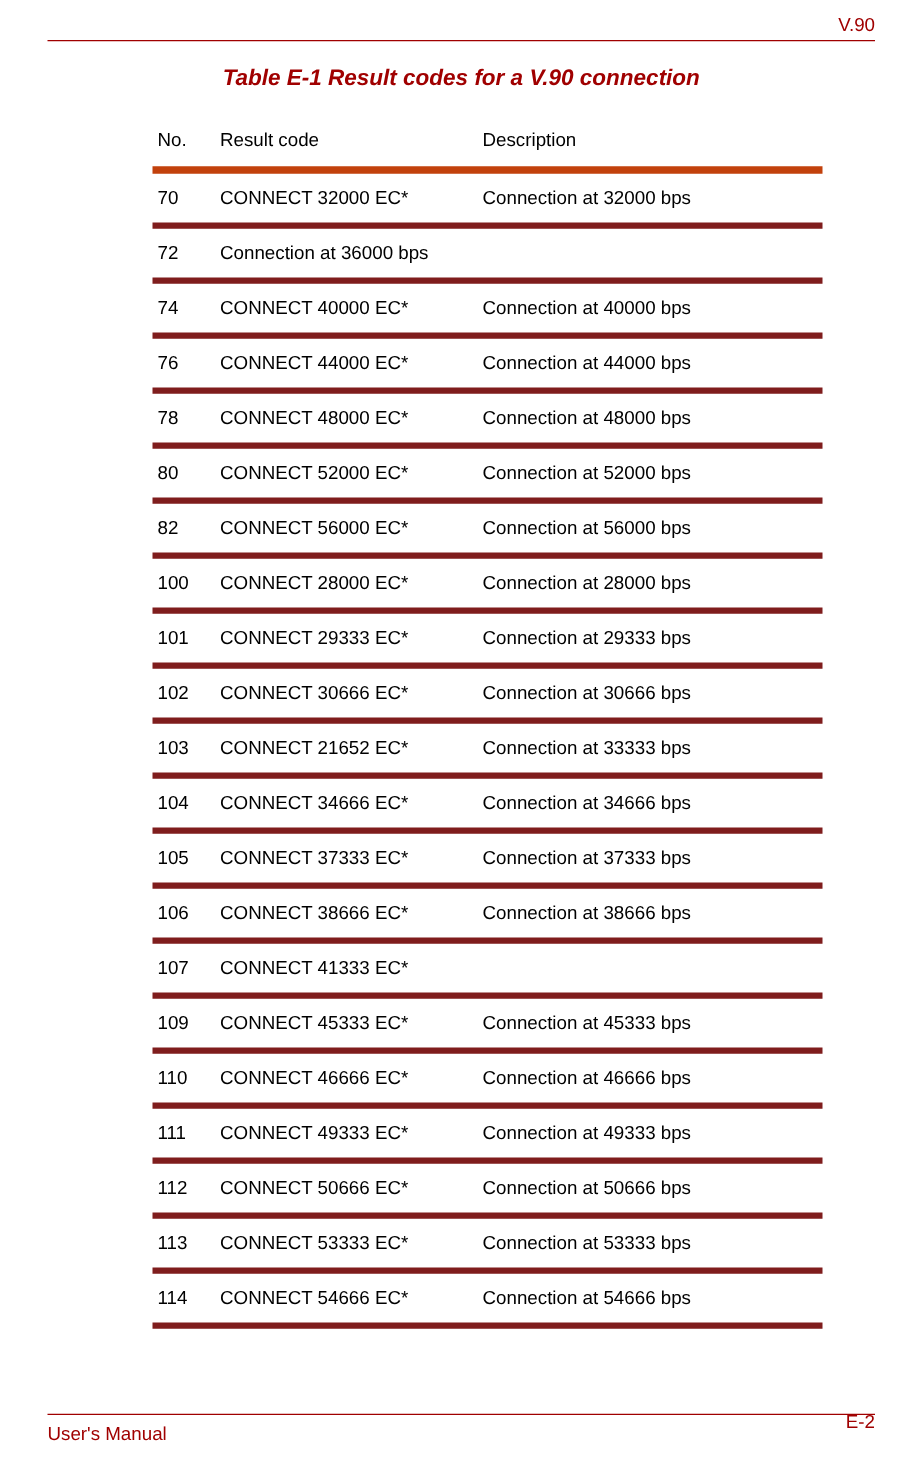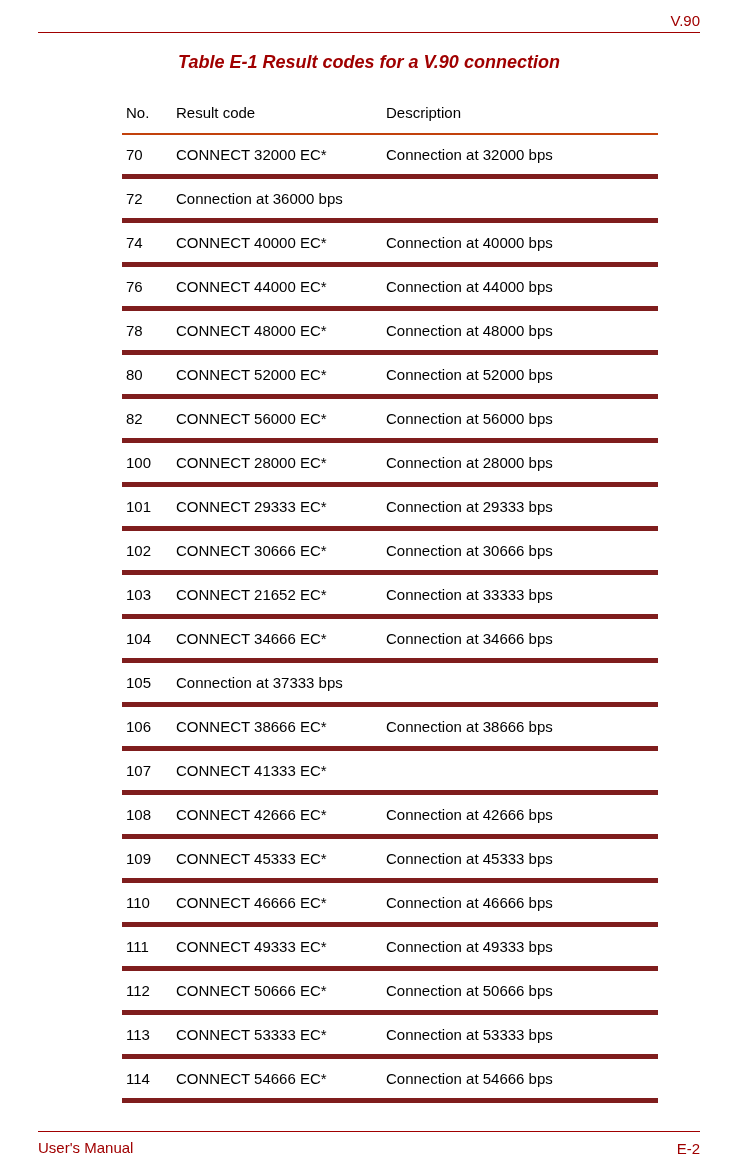--- a/index.html
+++ b/index.html
@@ -52,21 +52,21 @@
       left: 122px;
       right: 80px;
     }
     .table-row {
       display: flex;
       align-items: center;
       border-bottom: 5px solid #7f1d1d;
       padding: 11px 0;
     }
     .table-header-row {
-      border-bottom: 2px solid #c2410c;
+      border-bottom: 6px solid #c2410c;
       padding: 12px 0;
     }
     .col-no {
       width: 54px;
       font-size: 15px;
       color: #000;
       padding-left: 4px;
     }
     .col-code {
       width: 210px;
@@ -88,21 +88,21 @@
     }
     .footer-left {
       position: absolute;
       bottom: 16px;
       left: 38px;
       color: #a00000;
       font-size: 15px;
     }
     .footer-right {
       position: absolute;
-      bottom: 15px;
+      bottom: 26px;
       right: 38px;
       color: #a00000;
       font-size: 15px;
     }
   </style>
 </head>
 <body>
 
 <div class="page">
   <div class="header-right">V.90</div>
@@ -171,35 +171,31 @@
           <div class="col-code">CONNECT 21652 EC*</div>
           <div class="col-desc">Connection at 33333 bps</div>
         </div>
         <div class="table-row">
           <div class="col-no">104</div>
           <div class="col-code">CONNECT 34666 EC*</div>
           <div class="col-desc">Connection at 34666 bps</div>
         </div>
         <div class="table-row">
           <div class="col-no">105</div>
+          <div class="col-code">CONNECT 37333 EC*</div>
           <div class="col-desc">Connection at 37333 bps</div>
         </div>
         <div class="table-row">
           <div class="col-no">106</div>
           <div class="col-code">CONNECT 38666 EC*</div>
           <div class="col-desc">Connection at 38666 bps</div>
         </div>
         <div class="table-row">
           <div class="col-no">107</div>
           <div class="col-code">CONNECT 41333 EC*</div>
-        </div>
-        <div class="table-row">
-          <div class="col-no">108</div>
-          <div class="col-code">CONNECT 42666 EC*</div>
-          <div class="col-desc">Connection at 42666 bps</div>
         </div>
         <div class="table-row">
           <div class="col-no">109</div>
           <div class="col-code">CONNECT 45333 EC*</div>
           <div class="col-desc">Connection at 45333 bps</div>
         </div>
         <div class="table-row">
           <div class="col-no">110</div>
           <div class="col-code">CONNECT 46666 EC*</div>
           <div class="col-desc">Connection at 46666 bps</div>

